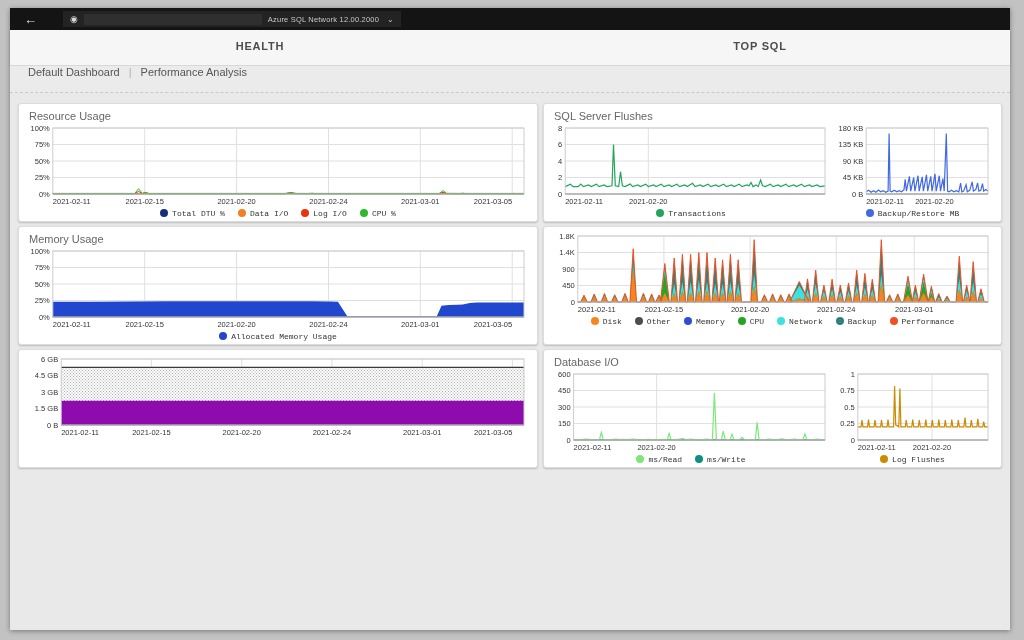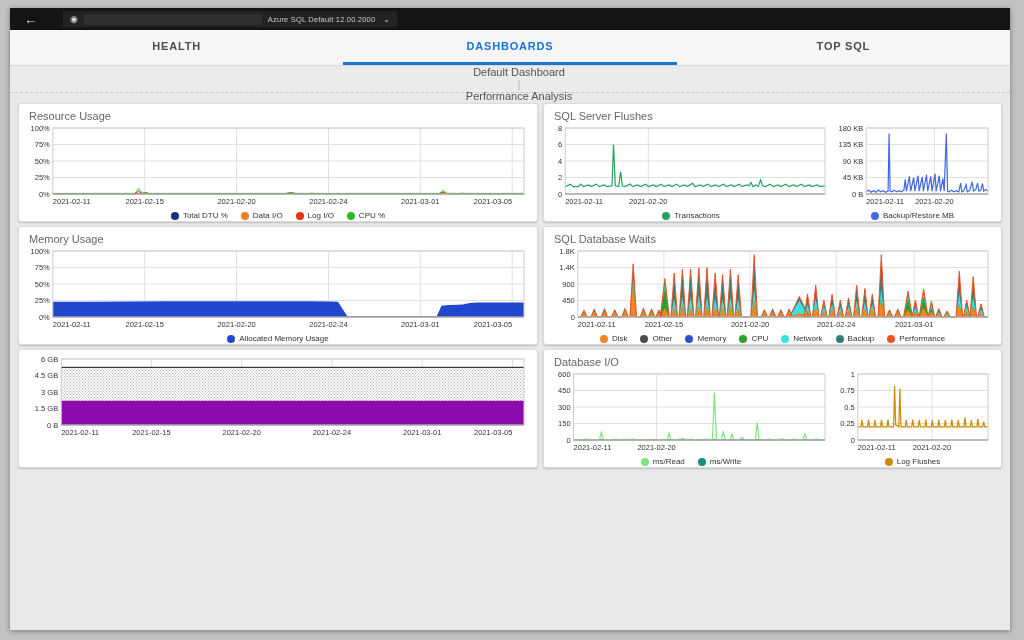--- a/index.html
+++ b/index.html
@@ -9,53 +9,52 @@
   .topbar{height:22px;background:#141414;display:flex;align-items:center;}
   .back{color:#e2e2e2;font-size:13px;margin-left:14px;line-height:1;cursor:pointer;}
   .sgroup{margin-left:26px;height:16px;background:#232323;display:flex;align-items:center;padding:0 7px;gap:6px;}
   .tgt{color:#d8d8d8;font-size:9px;line-height:1;}
   .sinput{width:178px;height:11px;background:#2f2f2f;border:none;outline:none;color:#ddd;font-size:8px;padding:0 3px;}
   .slabel{color:#c9c9c9;font-size:7.5px;letter-spacing:.2px;white-space:nowrap;cursor:pointer;}
   .chev{color:#c9c9c9;font-size:8px;margin-left:2px;cursor:pointer;}
   .tabs{height:36px;background:#f6f6f6;display:flex;border-bottom:1px solid #d8d8d8;box-shadow:0 1px 2px rgba(0,0,0,.12);}
   .tab{flex:1;display:flex;align-items:center;justify-content:center;font-size:11px;font-weight:bold;letter-spacing:.8px;color:#4c4c4c;border-bottom:3px solid transparent;cursor:pointer;}
   .tab.active{color:#1874d2;border-bottom-color:#1874d2;}
-  .crumbs{height:27px;background:#ebebeb;display:flex;align-items:center;padding-left:18px;font-size:11px;color:#555;border-bottom:1px dashed #c9c9c9;flex-direction:column;}
+  .crumbs{height:27px;background:#ebebeb;display:flex;padding-left:18px;font-size:11px;color:#555;border-bottom:1px dashed #c9c9c9;}
   .crumb{cursor:pointer;}
   .sep{color:#b0b0b0;margin:0 9px;}
   .grid{display:flex;flex-wrap:wrap;column-gap:5px;row-gap:4px;padding:10px 8px;}
   .panel{background:#fff;border:1px solid #dcdcdc;border-radius:3px;box-shadow:0 1px 2px rgba(0,0,0,.2);height:119px;padding:5px 9px 3px;}
   .pl{width:520px;}
   .pr{width:459px;}
   .ptitle{font-size:11px;color:#666;margin:1px 0 2px 1px;}
-  .legend{display:flex;justify-content:center;align-items:flex-end;gap:13px;height:14px;}
+  .legend{display:flex;justify-content:center;align-items:center;gap:13px;height:14px;font-family:Liberation Mono, monospace;}
   .li{display:flex;align-items:center;gap:4px;font-size:8px;color:#333;white-space:nowrap;}
   .dot{width:8px;height:8px;border-radius:50%;display:inline-block;}
   .dual{display:flex;gap:4px;}
   .sub{display:flex;flex-direction:column;align-items:center;}
   svg{display:block;font-family:"Liberation Sans",sans-serif;}
 </style>
 </head>
 <body>
 
 <div class="app">
 
   <div class="topbar">
     <span class="back">←</span>
     <div class="sgroup">
       <span class="tgt">◉</span>
       <input class="sinput" placeholder="" style="">
-      <span class="slabel">Azure SQL Default 12.00.2000</span>
+      <span class="slabel">Azure SQL Network 12.00.2000</span>
       <span class="chev">⌄</span>
     </div>
   </div>
 
   <div class="tabs">
     <div class="tab">HEALTH</div>
-    <div class="tab active">DASHBOARDS</div>
     <div class="tab">TOP SQL</div>
   </div>
 
   <div class="crumbs">
     <span class="crumb">Default Dashboard</span>
     <span class="sep">|</span>
     <span class="crumb">Performance Analysis</span>
   </div>
 
   <div class="grid">
@@ -203,21 +202,20 @@
         </svg>
       <div class="legend" id="l-mem">
           <span class="li">
             <span class="dot" style="background:#2247cf"></span>
             <span>Allocated Memory Usage</span>
           </span>
         </div>
     </div>
 
     <div class="panel pr">
-      <div class="ptitle">SQL Database Waits</div>
       <svg id="c-waits" width="439" height="82">
           <rect x="24.8" y="4" width="410.2" height="66" fill="#fff"></rect>
           <line x1="24.8" y1="4.0" x2="435" y2="4.0" stroke="#e0e0e0" stroke-width="1"></line>
           <line x1="24.8" y1="20.5" x2="435" y2="20.5" stroke="#e0e0e0" stroke-width="1"></line>
           <line x1="24.8" y1="37.0" x2="435" y2="37.0" stroke="#e0e0e0" stroke-width="1"></line>
           <line x1="24.8" y1="53.5" x2="435" y2="53.5" stroke="#e0e0e0" stroke-width="1"></line>
           <line x1="24.8" y1="70.0" x2="435" y2="70.0" stroke="#e0e0e0" stroke-width="1"></line>
           <line x1="110.9" y1="4" x2="110.9" y2="70" stroke="#e0e0e0" stroke-width="1"></line>
           <line x1="197.1" y1="4" x2="197.1" y2="70" stroke="#e0e0e0" stroke-width="1"></line>
           <line x1="283.2" y1="4" x2="283.2" y2="70" stroke="#e0e0e0" stroke-width="1"></line>

